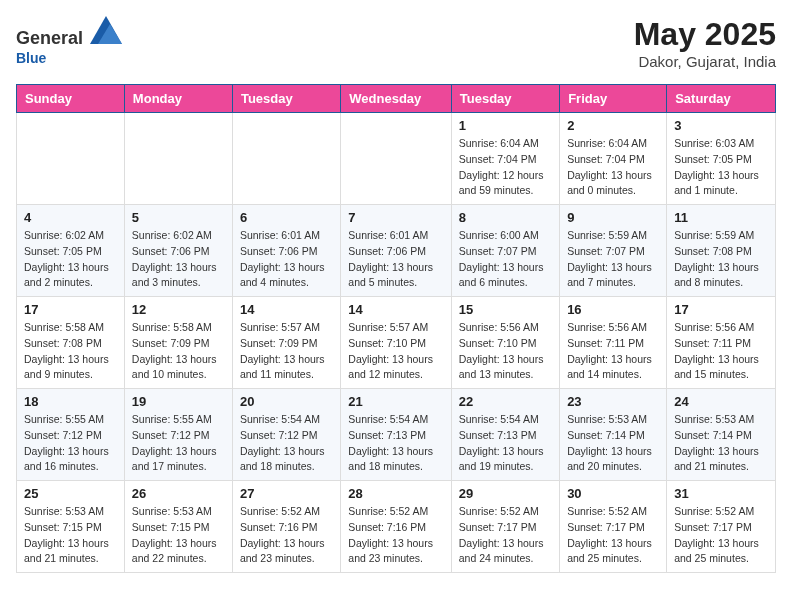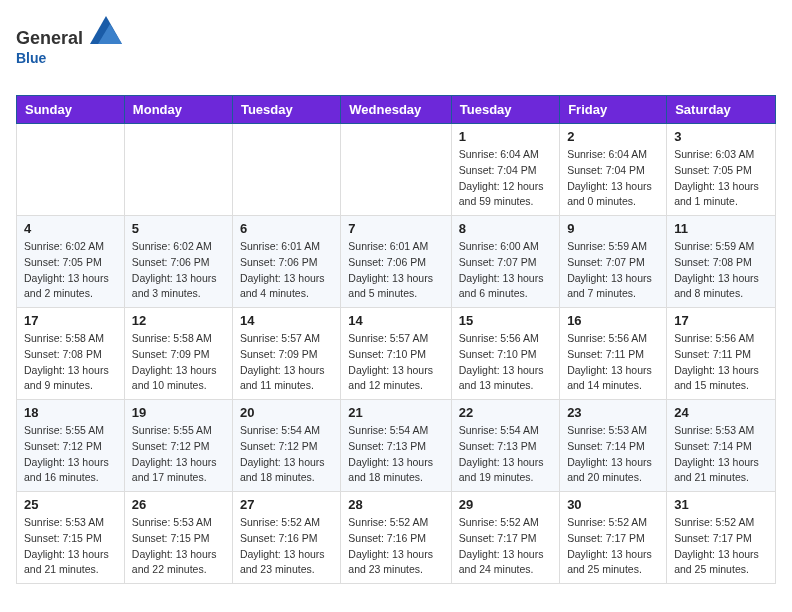--- a/index.html
+++ b/index.html
@@ -7,21 +7,21 @@
       font-family: Arial, sans-serif;
       background: #fff;
       width: 792px;
       min-height: 612px;
       padding: 16px;
     }
     .header-section {
       display: flex;
       justify-content: space-between;
       align-items: flex-start;
-      margin-bottom: 28px;
+      margin-bottom: 14px;
     }
     .logo {
       display: flex;
       align-items: center;
     }
     .logo-text-general {
       font-size: 18px;
       font-weight: bold;
       color: #333;
     }
@@ -46,21 +46,21 @@
     .location-title {
       font-size: 15px;
       color: #444;
     }
     table {
       width: 100%;
       border-collapse: collapse;
       border: 1px solid #ccc;
     }
     thead tr th {
-      background-color: #6d28d9;
+      background-color: #ec4899;
       color: #fff;
       font-size: 13px;
       font-weight: bold;
       text-align: left;
       padding: 6px 8px;
       border: 1px solid #1e5a99;
     }
     tbody tr td {
       vertical-align: top;
       padding: 5px 7px;
@@ -97,20 +97,24 @@
     <div>
       <span class="logo-text-general">General</span>
       <svg class="logo-icon" viewBox="0 0 32 28" xmlns="http://www.w3.org/2000/svg">
         <polygon points="0,28 16,0 32,28" fill="#1a5ca8"></polygon>
         <polygon points="8,28 20,8 32,28" fill="#4a90d9" opacity="0.7"></polygon>
       </svg>
       <br>
       <span class="logo-text-blue">Blue</span>
     </div>
   </div>
+  <div class="title-section">
+    <div class="month-title">May 2025</div>
+    <div class="location-title">Dakor, Gujarat, India</div>
+  </div>
 </div>
 
 <table>
   <thead>
     <tr>
     <th>Sunday</th>
         <th>Monday</th>
         <th>Tuesday</th>
         <th>Wednesday</th>
         <th>Tuesday</th>

